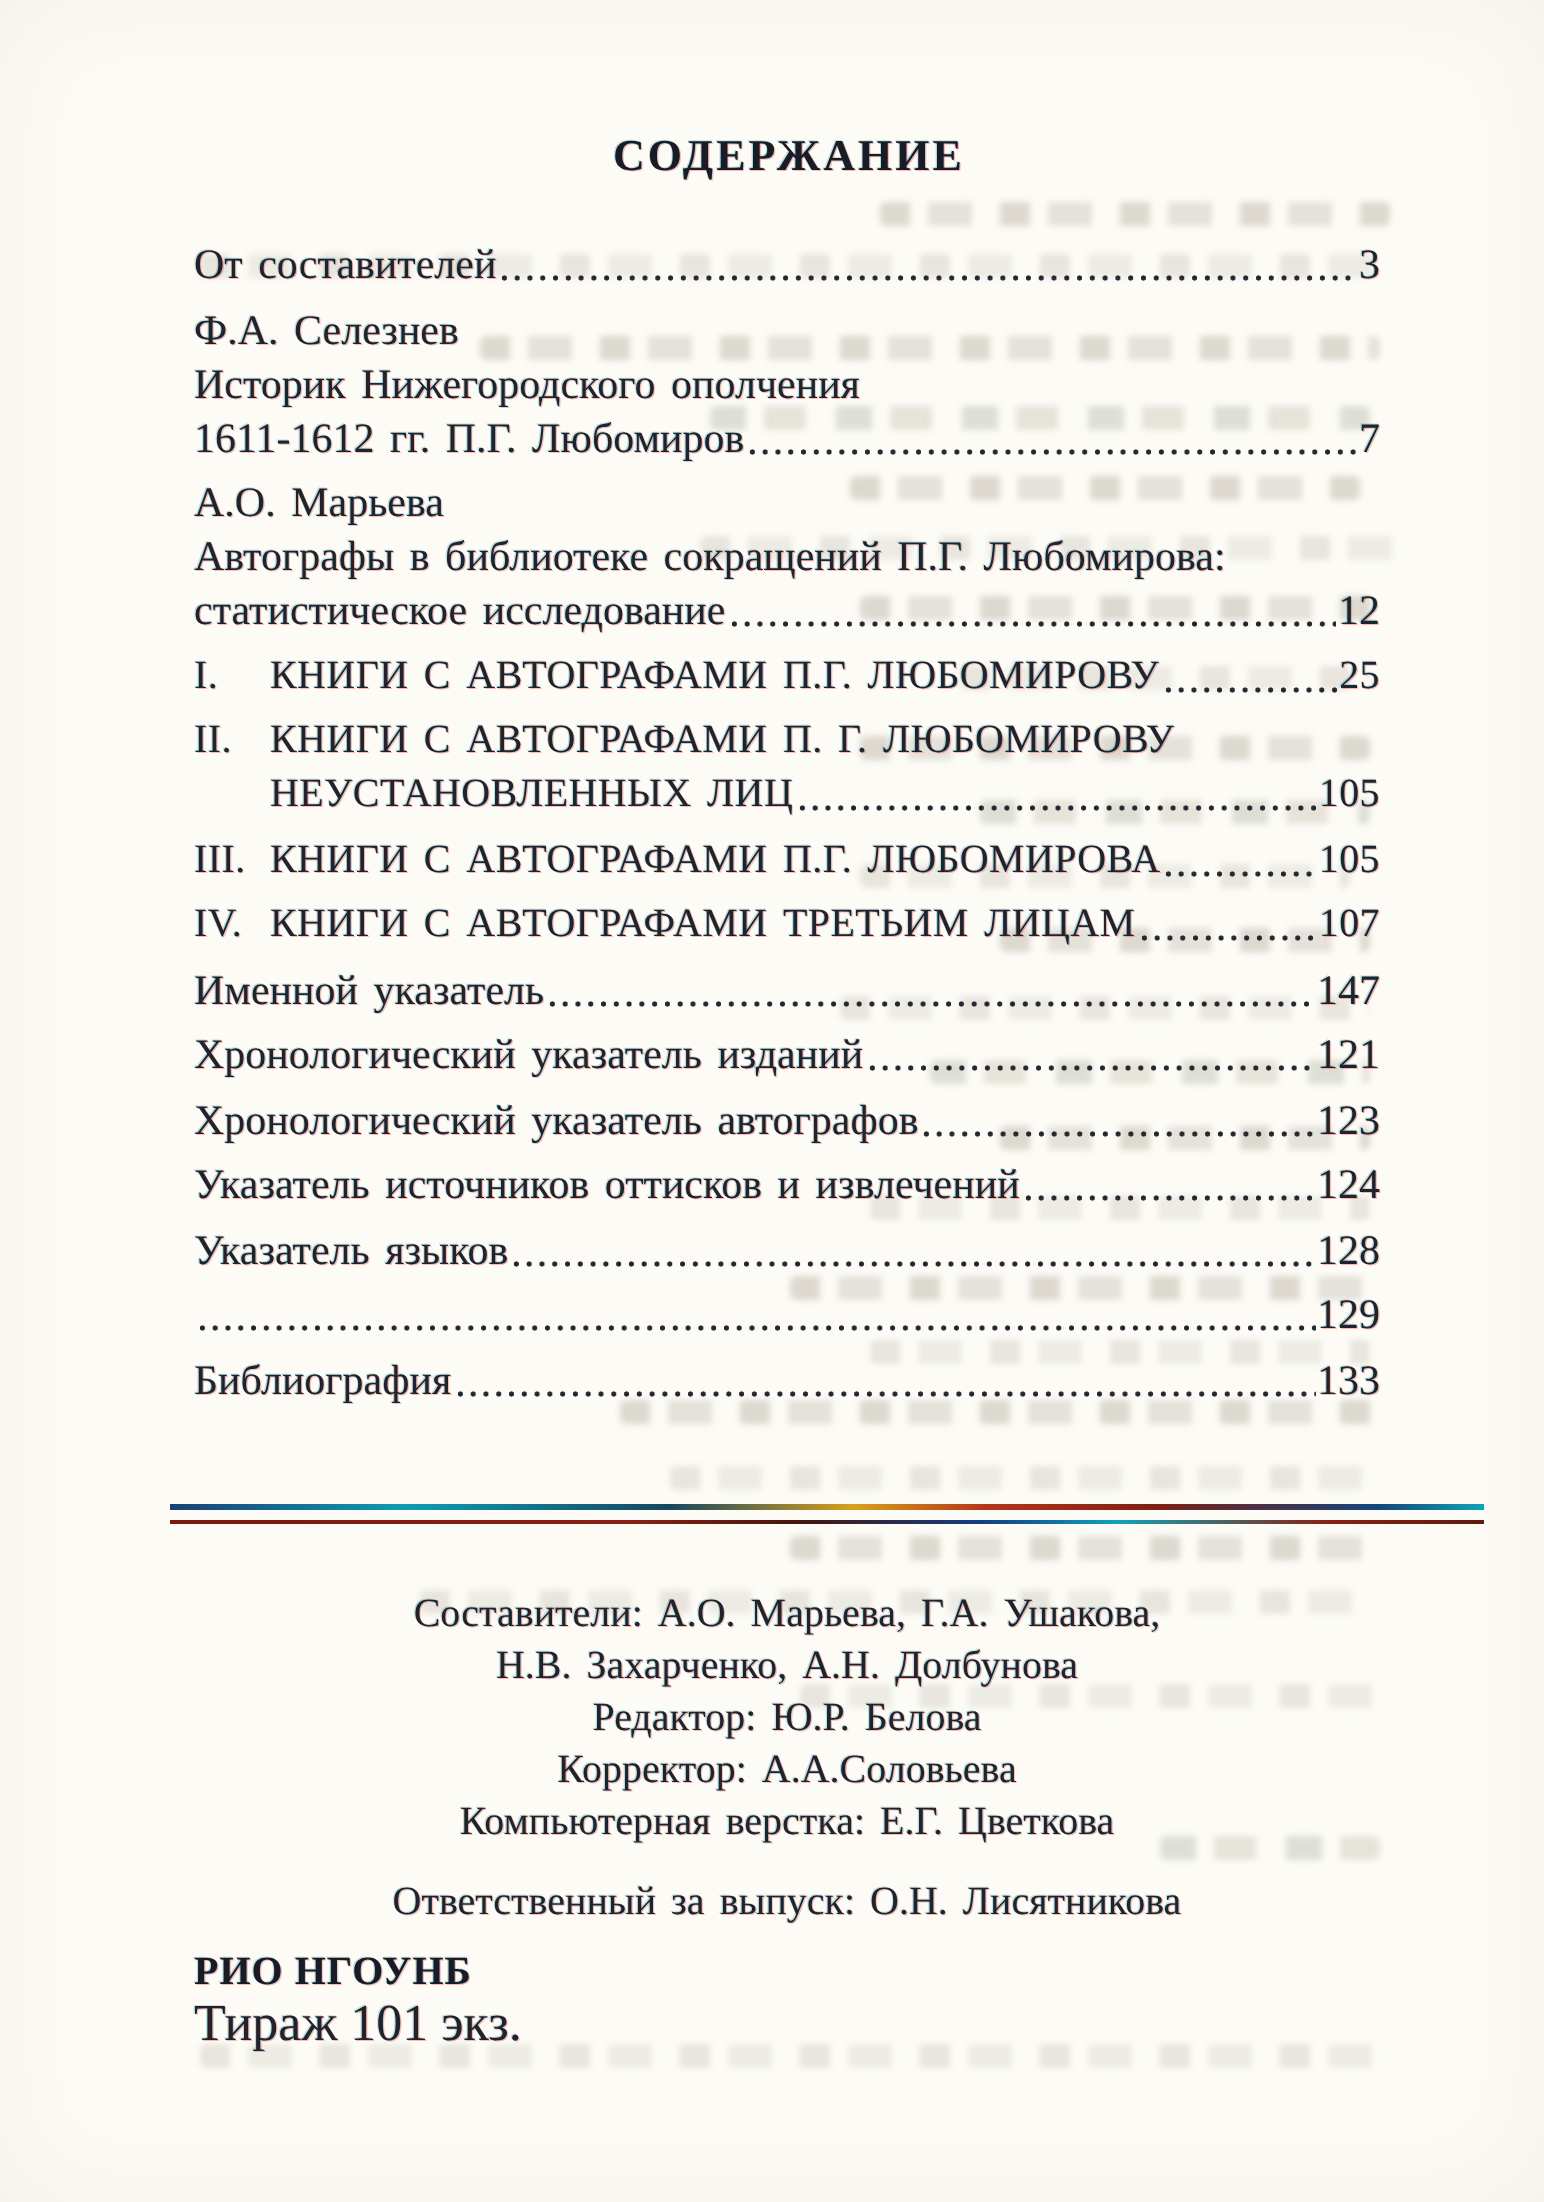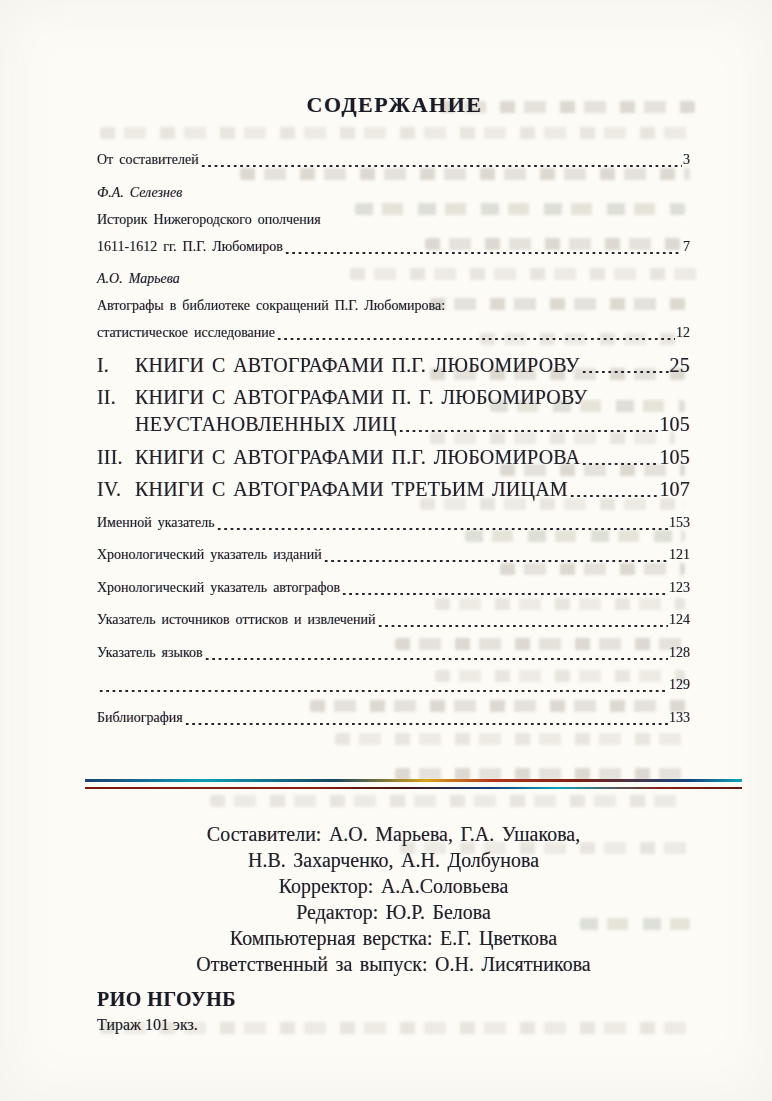--- a/index.html
+++ b/index.html
@@ -10,38 +10,38 @@
     background:#fcfbf6;
     overflow:hidden;
     box-shadow:inset 0 0 60px rgba(120,110,90,0.07);
     font-family:"Liberation Serif","DejaVu Serif",serif;
     color:#23222b;
   }
   
   .ink{
     text-shadow:0.6px 0.4px 0 rgba(185,40,30,0.28), -0.6px -0.3px 0 rgba(15,150,190,0.28);
   }
-  .content{position:relative;z-index:2;padding:92px 80px 0 97px;}
+  .content{position:relative;z-index:2;padding:65px 80px 0 97px;}
   .doc-title{
     text-align:center;
     font-size:22px;font-weight:bold;
     letter-spacing:1.5px;
     color:#1b1b26;
     margin:0 0 30px 0;
   }
   .toc{width:593px;}
   .row{
     display:flex;align-items:baseline;
-    font-size:14px;line-height:23px;
+    font-size:21px;line-height:23px;
     word-spacing:2.5px;
     margin-bottom:9.5px;
     white-space:nowrap;
   }
   .row.tight{margin-bottom:4px;}
-  .row.author{font-style:italic;}
+  .row.author{}
   .row.caps{font-size:20px;letter-spacing:0.2px;}
   .num{flex:0 0 38px;}
   .lbl{flex:0 0 auto;}
   .dots{
     flex:1 1 auto;min-width:10px;
     align-self:flex-end;height:9px;margin:0 1px;
     background-image:radial-gradient(circle,#262630 1.15px,rgba(0,0,0,0) 1.45px);
     background-size:6.4px 4px;
     background-repeat:repeat-x;
     background-position:left calc(100% - 3px);
@@ -57,24 +57,24 @@
     background:linear-gradient(90deg,#7c1710,#8a2012 35%,#44150e 48%,#123f86 62%,#0fa3b8 72%,#8a2012 88%,#5f1a10);
   }
   .credits{
     margin-top:32px;
     text-align:center;
     font-size:20px;line-height:26px;
     word-spacing:2.5px;
     width:593px;
   }
   .credit-line{white-space:nowrap;}
-  .credit-line:last-child{margin-top:0;}
+  .credit-line:last-child{margin-top:14px;}
   .imprint{margin-top:9px;text-align:left;width:593px;}
   .publisher{font-size:20px;font-weight:bold;line-height:26px;letter-spacing:0.5px;color:#1b1b26;}
-  .print-run{font-size:16px;line-height:26px;}
+  .print-run{font-size:26px;line-height:26px;}
   
   .bleed{
     position:absolute;z-index:1;height:12px;border-radius:3px;
     filter:blur(1.7px);opacity:0.5;
     background:repeating-linear-gradient(90deg,
       rgba(150,141,122,0.62) 0 15px, rgba(150,141,122,0) 15px 24px,
       rgba(152,146,130,0.48) 24px 46px, rgba(150,141,122,0) 46px 60px);
   }
   .bleed.soft{opacity:0.32;}
   .bleed.tint{background:repeating-linear-gradient(90deg,
@@ -167,21 +167,21 @@
         </div>
         <div class="row caps">
           <span class="num">IV.</span>
           <span class="lbl">КНИГИ С АВТОГРАФАМИ ТРЕТЬИМ ЛИЦАМ</span>
           <span class="dots"></span>
           <span class="pg">107</span>
         </div>
         <div class="row">
           <span class="lbl">Именной указатель</span>
           <span class="dots"></span>
-          <span class="pg">153</span>
+          <span class="pg">147</span>
         </div>
         <div class="row">
           <span class="lbl">Хронологический указатель изданий</span>
           <span class="dots"></span>
           <span class="pg">121</span>
         </div>
         <div class="row">
           <span class="lbl">Хронологический указатель автографов</span>
           <span class="dots"></span>
           <span class="pg">123</span>
@@ -208,22 +208,22 @@
       </div>
 
     <div class="rule-block">
       <div class="rule-top"></div>
       <div class="rule-bottom"></div>
     </div>
 
     <div class="credits">
         <div class="credit-line">Составители: А.О. Марьева, Г.А. Ушакова,</div>
         <div class="credit-line">Н.В. Захарченко, А.Н. Долбунова</div>
+        <div class="credit-line">Редактор: Ю.Р. Белова</div>
         <div class="credit-line">Корректор: А.А.Соловьева</div>
-        <div class="credit-line">Редактор: Ю.Р. Белова</div>
         <div class="credit-line">Компьютерная верстка: Е.Г. Цветкова</div>
         <div class="credit-line">Ответственный за выпуск: О.Н. Лисятникова</div>
       </div>
 
     <div class="imprint">
       <div class="publisher">РИО НГОУНБ</div>
       <div class="print-run">Тираж 101 экз.</div>
     </div>
   </div>
 </div>

